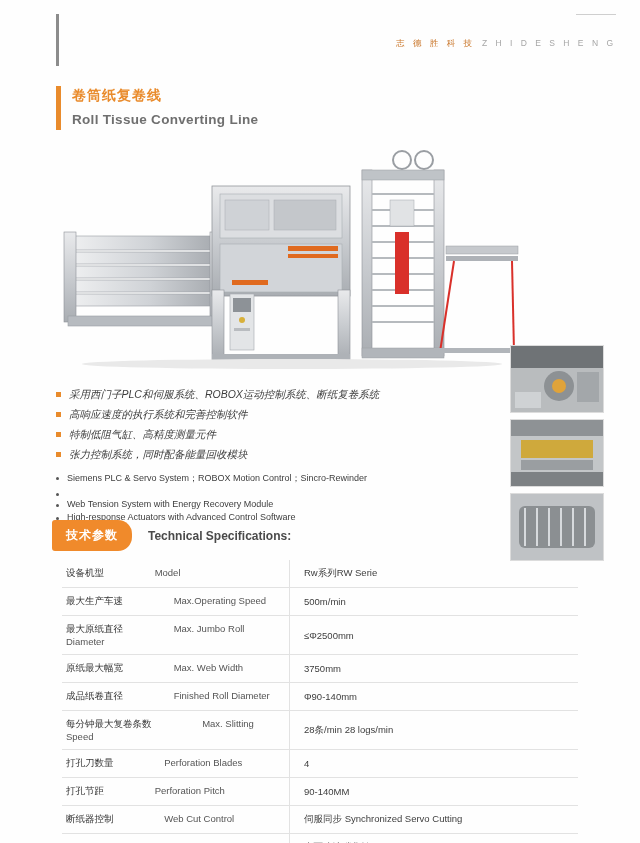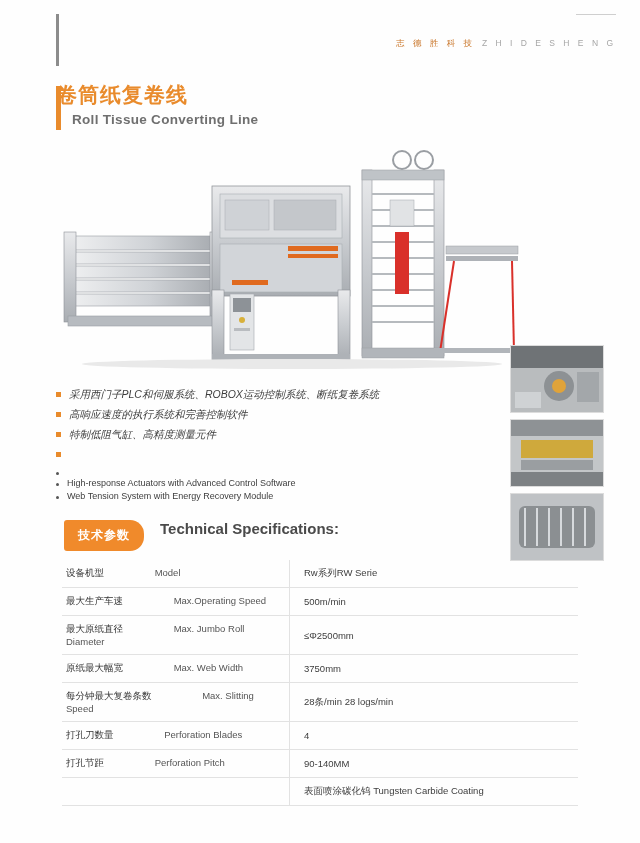--- a/index.html
+++ b/index.html
@@ -68,21 +68,22 @@
   }
   .title-accent {
     position: absolute;
     left: 0;
     top: 4px;
     width: 5px;
     height: 44px;
     background: #e98b2c;
   }
   .title-cn {
-    font-size: 21px;
+    margin-left: 16px;
+    font-size: 14px;
     font-weight: bold;
     color: #e98b2c;
     letter-spacing: 1px;
     line-height: 26px;
   }
   .title-en {
     margin-left: 16px;
     font-size: 13.5px;
     font-weight: bold;
     color: #6f6f6f;
@@ -156,37 +157,37 @@
     background: #555;
     border-radius: 50%;
     margin-right: 8px;
     margin-top: 5px;
     flex: 0 0 auto;
   }
 
   
   .spec-head {
     position: absolute;
-    left: 64px;
+    left: 52px;
     top: 520px;
     display: flex;
-    align-items: flex-start;
+    align-items: center;
   }
   .spec-tag {
     background: #f08a2b;
     color: #fff;
     font-size: 12px;
     font-weight: bold;
     padding: 7px 14px 7px 14px;
     border-radius: 3px 14px 14px 3px;
     letter-spacing: 1px;
   }
   .spec-en {
     margin-left: 16px;
-    font-size: 15px;
+    font-size: 12px;
     color: #4a4a4a;
     font-weight: bold;
   }
 
   
   .spec-table {
     position: absolute;
     left: 62px;
     top: 560px;
     width: 516px;
@@ -361,33 +362,38 @@
     <div class="b-cn">
       <span class="sq"></span>
       <span>高响应速度的执行系统和完善控制软件</span>
     </div>
     <div class="b-cn">
       <span class="sq"></span>
       <span>特制低阻气缸、高精度测量元件</span>
     </div>
     <div class="b-cn">
       <span class="sq"></span>
+      <span>张力控制系统，同时配备能量回收模块</span>
     </div>
 
     <div class="en-list">
+      <div class="b-en">
+        <span class="dot"></span>
+        <span>Siemens PLC &amp; Servo System；ROBOX Motion Control；Sincro-Rewinder</span>
+      </div>
       <div class="b-en">
         <span class="dot"></span>
       </div>
       <div class="b-en">
         <span class="dot"></span>
-        <span>High-response Actuators with Advanced Control Software</span>
+        <span>Web Tension System with Energy Recovery Module</span>
       </div>
       <div class="b-en">
         <span class="dot"></span>
-        <span>Web Tension System with Energy Recovery Module</span>
+        <span>High-response Actuators with Advanced Control Software</span>
       </div>
     </div>
   </div>
 
   <div class="spec-head">
     <span class="spec-tag">技术参数</span>
     <span class="spec-en">Technical Specifications:</span>
   </div>
 
   <table class="spec-table">
@@ -415,20 +421,27 @@
       </tr>
       <tr>
         <td class="c1">
           <span class="lbl-cn">原纸最大幅宽</span>
           <span class="lbl-en"> Max. Web Width</span>
         </td>
         <td class="c2">3750mm</td>
       </tr>
       <tr>
         <td class="c1">
+          <span class="lbl-cn">成品纸卷直径</span>
+          <span class="lbl-en"> Finished Roll Diameter</span>
+        </td>
+        <td class="c2">Φ90-140mm</td>
+      </tr>
+      <tr>
+        <td class="c1">
           <span class="lbl-cn">每分钟最大复卷条数</span>
           <span class="lbl-en"> Max. Slitting Speed</span>
         </td>
         <td class="c2">28条/min  28 logs/min</td>
       </tr>
       <tr>
         <td class="c1">
           <span class="lbl-cn">打孔刀数量</span>
           <span class="lbl-en"> Perforation Blades</span>
         </td>
@@ -436,20 +449,27 @@
       </tr>
       <tr>
         <td class="c1">
           <span class="lbl-cn">打孔节距</span>
           <span class="lbl-en"> Perforation Pitch</span>
         </td>
         <td class="c2">90-140MM</td>
       </tr>
       <tr>
         <td class="c1">
+          <span class="lbl-cn">断纸器控制</span>
+          <span class="lbl-en"> Web Cut Control</span>
+        </td>
+        <td class="c2">伺服同步 Synchronized Servo Cutting</td>
+      </tr>
+      <tr>
+        <td class="c1">
           
           
         </td>
         <td class="c2">表面喷涂碳化钨 Tungsten Carbide Coating</td>
       </tr>
     </tbody>
   </table>
 
 </div>
 

